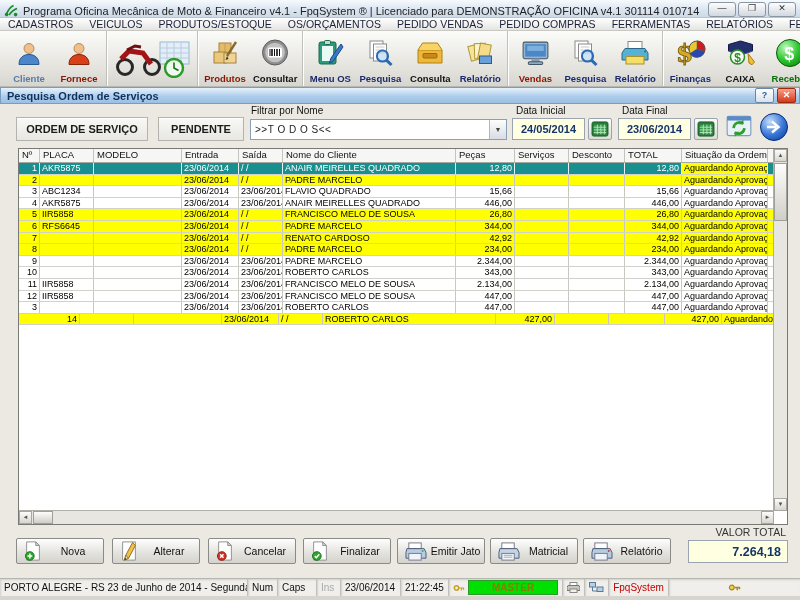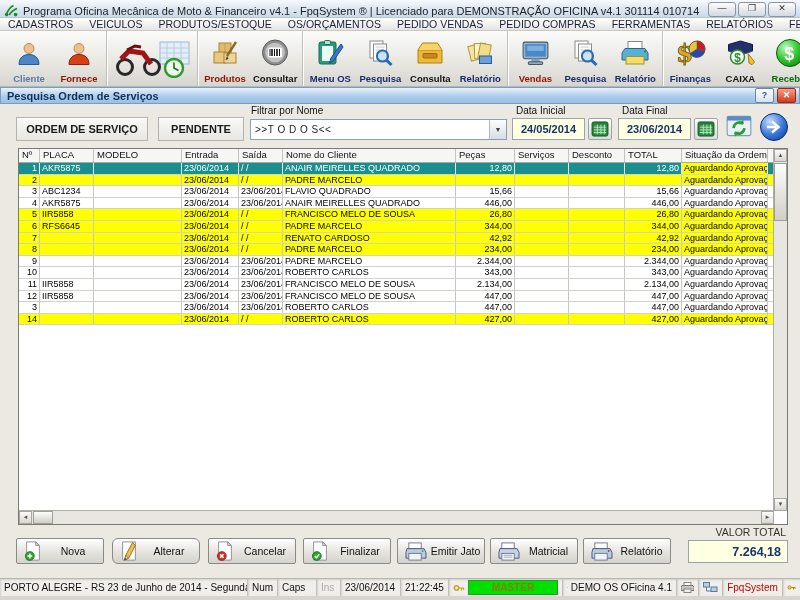--- a/index.html
+++ b/index.html
@@ -606,21 +606,21 @@
               <div class="t-cell" style="width: 44px;">23/06/2014</div>
               <div class="t-cell" style="width: 173px;">ROBERTO CARLOS</div>
               <div class="t-cell al-r" style="width: 59px;">447,00</div>
               <div class="t-cell al-r" style="width: 54px;"></div>
               <div class="t-cell al-r" style="width: 56px;"></div>
               <div class="t-cell al-r" style="width: 57px;">447,00</div>
               <div class="t-cell sit" style="width: 86px;">Aguardando Aprovação</div>
               <div class="t-cell" style="width: 6px;"></div>
             </div>
             <div class="t-row r-yellow">
-              <div class="t-cell al-r" style="width: 21px;">14</div>
+              <div class="t-cell al-r" style="width: 21px; margin-left: 40px;">14</div>
               <div class="t-cell" style="width: 54px;"></div>
               <div class="t-cell" style="width: 88px;"></div>
               <div class="t-cell" style="width: 57px;">23/06/2014</div>
               <div class="t-cell" style="width: 44px;">/ /</div>
               <div class="t-cell" style="width: 173px;">ROBERTO CARLOS</div>
               <div class="t-cell al-r" style="width: 59px;">427,00</div>
               <div class="t-cell al-r" style="width: 54px;"></div>
               <div class="t-cell al-r" style="width: 56px;"></div>
               <div class="t-cell al-r" style="width: 57px;">427,00</div>
               <div class="t-cell sit" style="width: 86px;">Aguardando Aprovação</div>
@@ -645,21 +645,21 @@
           <span class="ico">
             <svg width="20" height="22" viewBox="0 0 22 24">
               <path d="M4 2h10l4 4v16H4z" fill="#fff" stroke="#8a8a8a"></path>
               <path d="M14 2l4 4h-4z" fill="#d8d8d8" stroke="#8a8a8a"></path>
               <circle cx="7.5" cy="17.5" r="4.8" fill="#2aa82a" stroke="#187018"></circle>
               <path d="M7.5 14.8v5.4M4.8 17.5h5.4" stroke="#fff" stroke-width="1.7"></path>
             </svg>
           </span>
           <span class="lbl">Nova</span>
         </div>
-        <div class="act-btn" style="left: 112px; border-radius: 6px;">
+        <div class="act-btn" style="left: 112px;">
           <span class="ico">
             <svg width="20" height="22" viewBox="0 0 22 24">
               <path d="M4 2h14v20H4z" fill="#fff" stroke="#8a8a8a"></path>
               <path d="M15 2.5L7.5 16.5 6 22l4.5-2L18 6z" fill="#f0c048" stroke="#8a6a1a"></path>
               <path d="M6 22l1.5-5.5 3 3.5z" fill="#e8e0d0" stroke="#8a6a1a"></path>
               <path d="M6 22l.7-2.5 1.5 1.7z" fill="#333"></path>
             </svg>
           </span>
           <span class="lbl">Alterar</span>
         </div>
@@ -734,28 +734,20 @@
     <span class="st-cell" style="width:24px;color:#aaa;">Ins</span>
     <span class="st-cell" style="width:60px;">23/06/2014</span>
     <span class="st-cell" style="width:48px;">21:22:45</span>
     <span class="st-cell" style="width:114px;">
       <svg width="12" height="10" viewBox="0 0 14 12">
           <circle cx="4" cy="6" r="2.6" fill="none" stroke="#c8a020" stroke-width="1.8"></circle>
           <path d="M7 6h6M10 6v3M12.5 6v2" stroke="#c8a020" stroke-width="1.4"></path>
         </svg>
       <span id="st-master-box">MASTER</span>
     </span>
-    <span class="st-cell" style="width:114px;">
-      <svg width="13" height="11" viewBox="0 0 13 11" style="margin-right:3px;">
-          <rect x="0.5" y="0.5" width="12" height="8" rx="1" fill="#b8d0e4" stroke="#5a7a9a"></rect>
-          <rect x="2" y="2" width="9" height="5" fill="#4a88c8"></rect>
-          <rect x="3" y="9" width="7" height="1.5" fill="#8aa0b4"></rect>
-        </svg>
-      <span>DEMO OS OFicina 4.1</span>
-    </span>
     <span class="st-cell" style="width:22px;justify-content:center;">
       <svg width="13" height="11" viewBox="0 0 13 11">
           <rect x="3" y="0.5" width="7" height="3" fill="#fff" stroke="#888"></rect>
           <path d="M1 3.5h11l1 2v3H0v-3z" fill="#c8c6c0" stroke="#78766f"></path>
           <rect x="3" y="7" width="7" height="3.5" fill="#f2f0ea" stroke="#888"></rect>
         </svg>
     </span>
     <span class="st-cell" style="width:24px;justify-content:center;">
       <svg width="15" height="11" viewBox="0 0 15 11">
           <rect x="0.5" y="0.5" width="6" height="4.5" fill="#b8d0e4" stroke="#5a7a9a"></rect>

